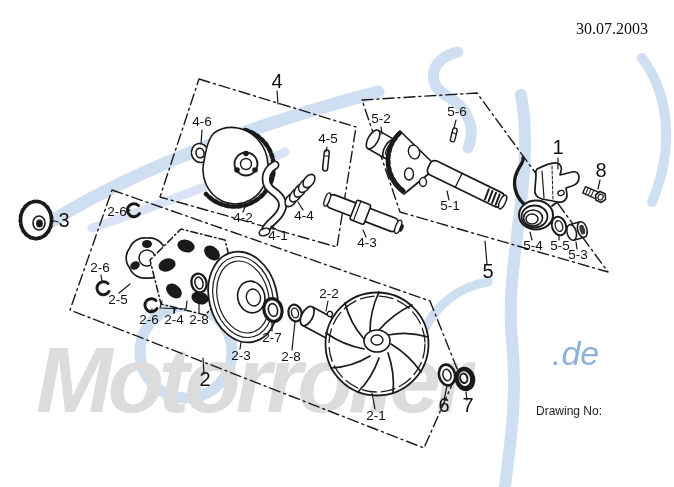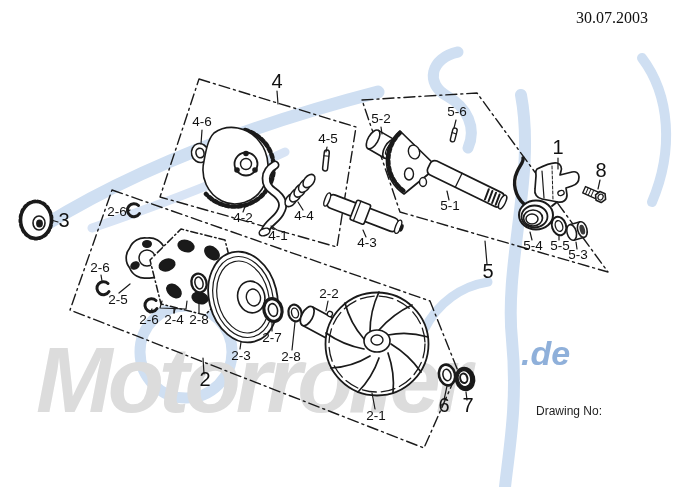--- a/index.html
+++ b/index.html
@@ -3,25 +3,25 @@
 <meta charset="utf-8">
 <style>
   html,body{margin:0;padding:0;background:#fff}
   .stage{position:relative;width:674px;height:487px;background:#ffffff;overflow:hidden;
          font-family:"Liberation Sans",sans-serif}
   .sketch,.diagram{position:absolute;left:0;top:0}
   .wm-corner{position:absolute;left:6px;top:2px;font-size:19px;font-weight:bold;
              color:#c8c8c8;letter-spacing:.5px}
   .title{position:absolute;left:45px;top:26px;font-family:"Liberation Serif",serif;
          font-weight:bold;font-size:17px;color:#111;letter-spacing:.3px}
-  .date{position:absolute;left:576px;top:9px;font-family:"Liberation Serif",serif;
+  .date{position:absolute;left:576px;top:20px;font-family:"Liberation Serif",serif;
         font-size:16px;color:#111}
   .wm-big{position:absolute;left:36px;top:334px;font-size:92px;font-weight:bold;
           font-style:italic;color:#dcdcdc;letter-spacing:-5px;white-space:nowrap;line-height:1}
-  .wm-de{position:absolute;left:521px;top:336px;font-size:34px;font-weight:bold;
+  .wm-de{position:absolute;left:552px;top:336px;font-size:34px;font-weight:normal;
          font-style:italic;color:#8fb0da;line-height:1}
   .dno{position:absolute;left:536px;top:404px;color:#222}
   .dno .l1{font-size:12px}
   .dno .l2{font-size:21px;letter-spacing:.5px;color:#111}
   svg text{stroke:none}
   svg text.lbl{font-family:"Liberation Sans",sans-serif;font-size:13.5px;fill:#111;text-anchor:middle}
   svg text.lbl-big{font-size:20px}
 </style>
 </head>
 <body>

